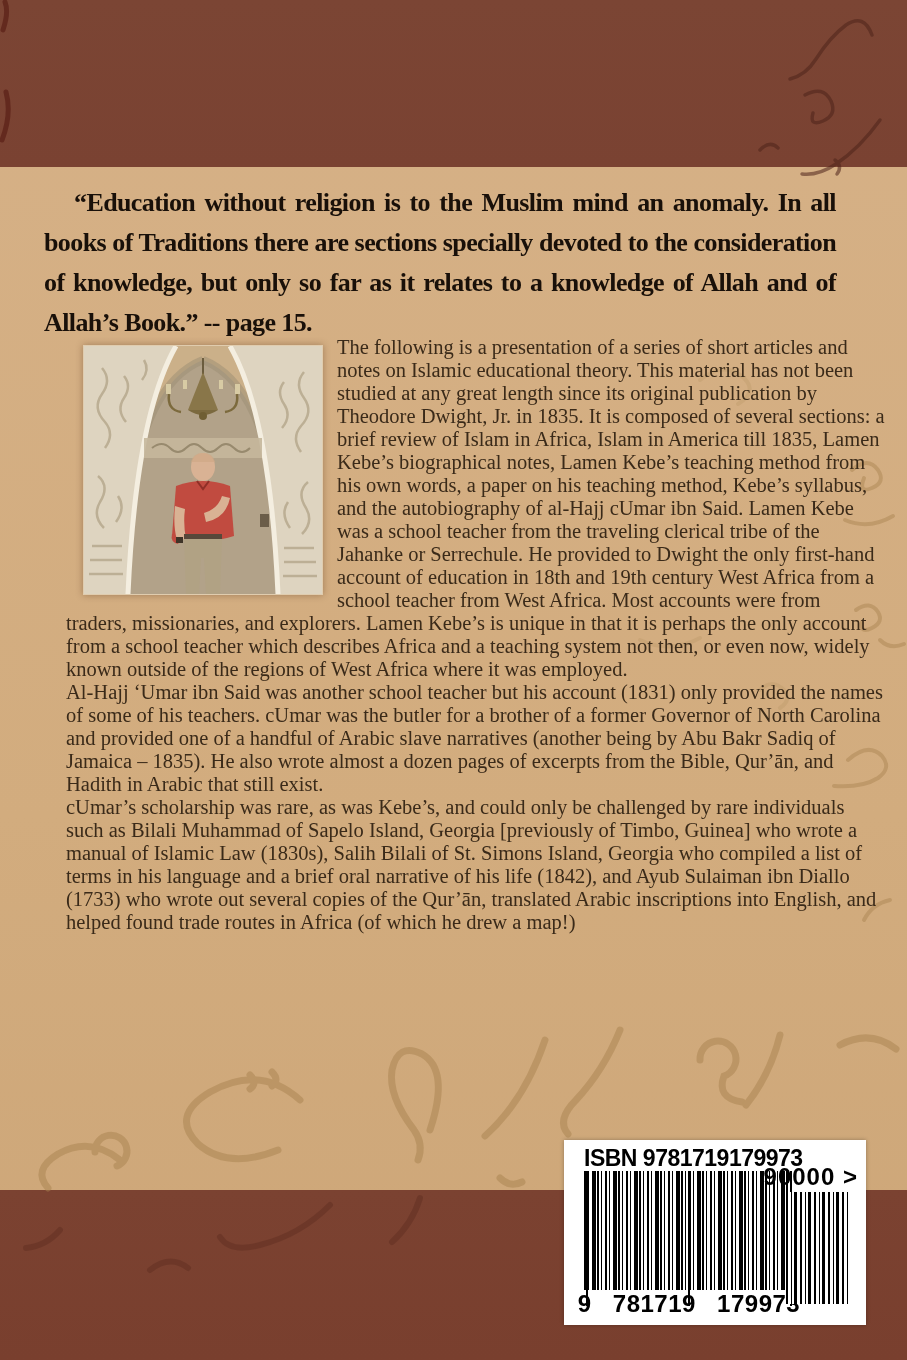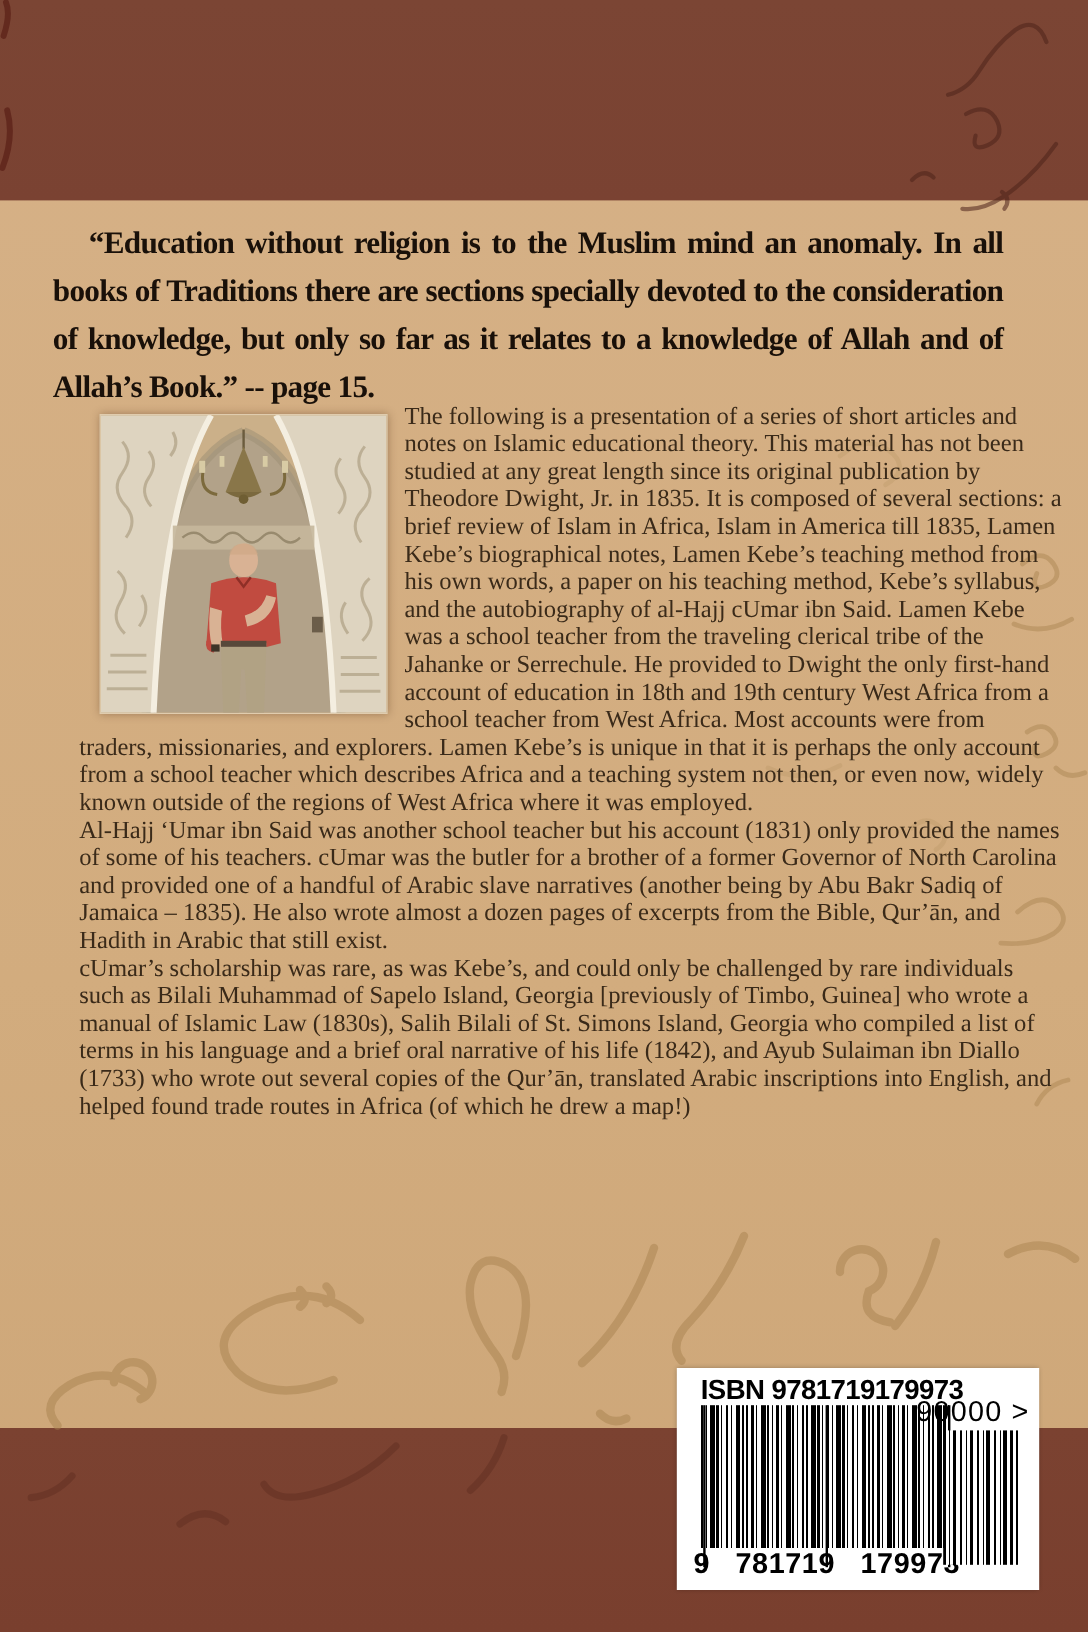--- a/index.html
+++ b/index.html
@@ -46,21 +46,21 @@
       #000 8px 12px,#fff 12px 13px,#000 13px 15px,#fff 15px 17px,
       #000 17px 18px,#fff 18px 21px);
   }
   .guard{position:absolute;top:31px;width:2px;height:135px;background:#000;}
   .g1{left:22px}.g2{left:124px}.g3{left:226px}
   .digits{
     position:absolute;left:6px;top:150px;width:238px;
     font-size:24px;font-weight:700;text-align:center;word-spacing:14px;letter-spacing:0.5px;
     background:transparent;
   }
-  .addon-label{position:absolute;right:8px;top:23px;font-size:24px;font-weight:400;letter-spacing:1px;}
+  .addon-label{position:absolute;right:8px;top:23px;font-size:24px;font-weight:700;letter-spacing:1px;}
   .addon-bars{
     position:absolute;right:16px;top:52px;width:64px;height:112px;
     background:repeating-linear-gradient(90deg,
       #000 0 2px,#fff 2px 5px,#000 5px 6px,#fff 6px 8px,
       #000 8px 11px,#fff 11px 14px);
   }
 </style>
 </head>
 <body>
 

